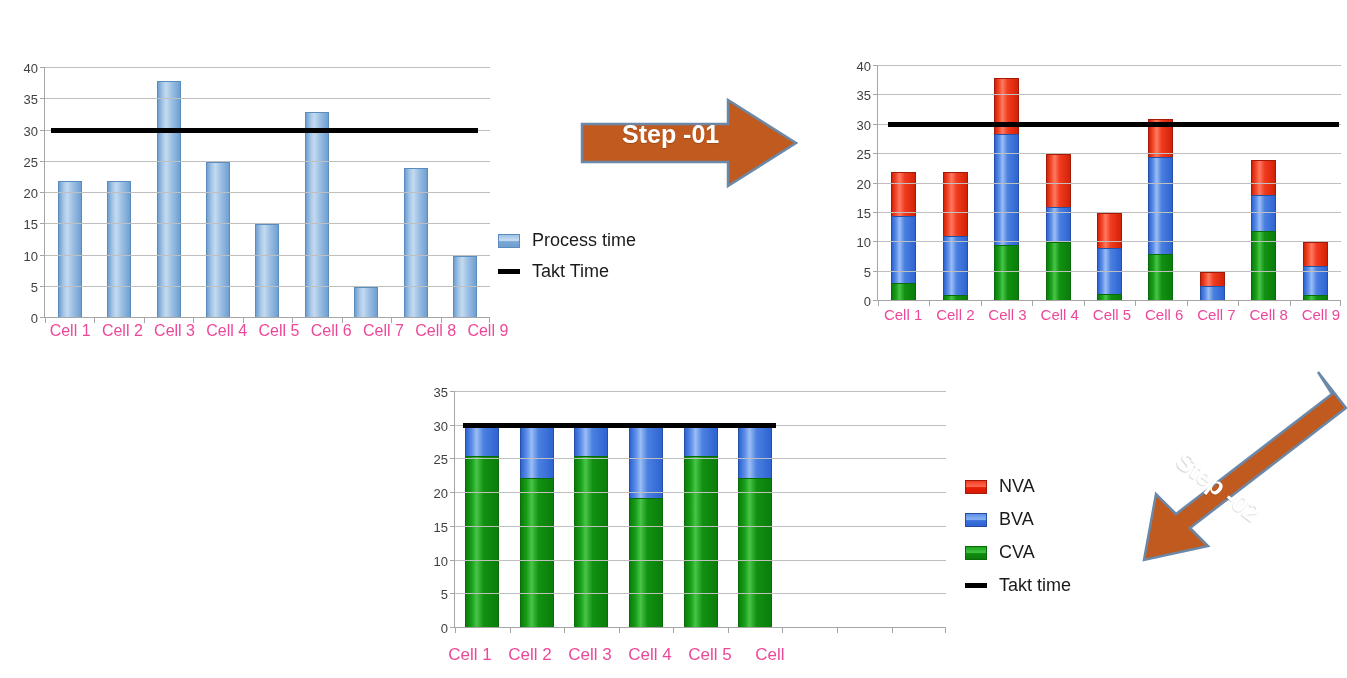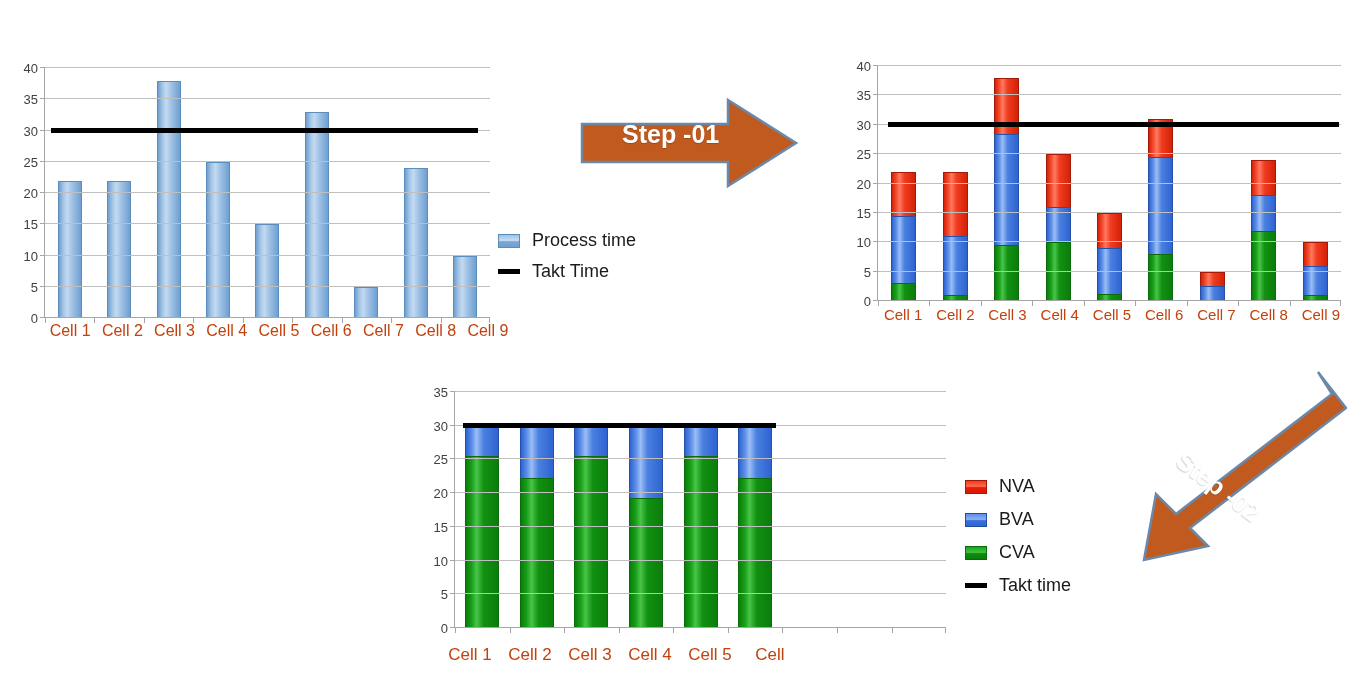--- a/index.html
+++ b/index.html
@@ -103,21 +103,21 @@
     left: auto;
     right: 0;
   }
   .x-labels {
     position: absolute;
     display: flex;
   }
   .x-label {
     flex: 1 1 0;
     text-align: center;
-    color: #c2410c;
+    color: #ec4899;
     white-space: nowrap;
   }
   .takt-line {
     position: absolute;
     background: #000000;
     height: 5px;
     z-index: 6;
   }
 
   

